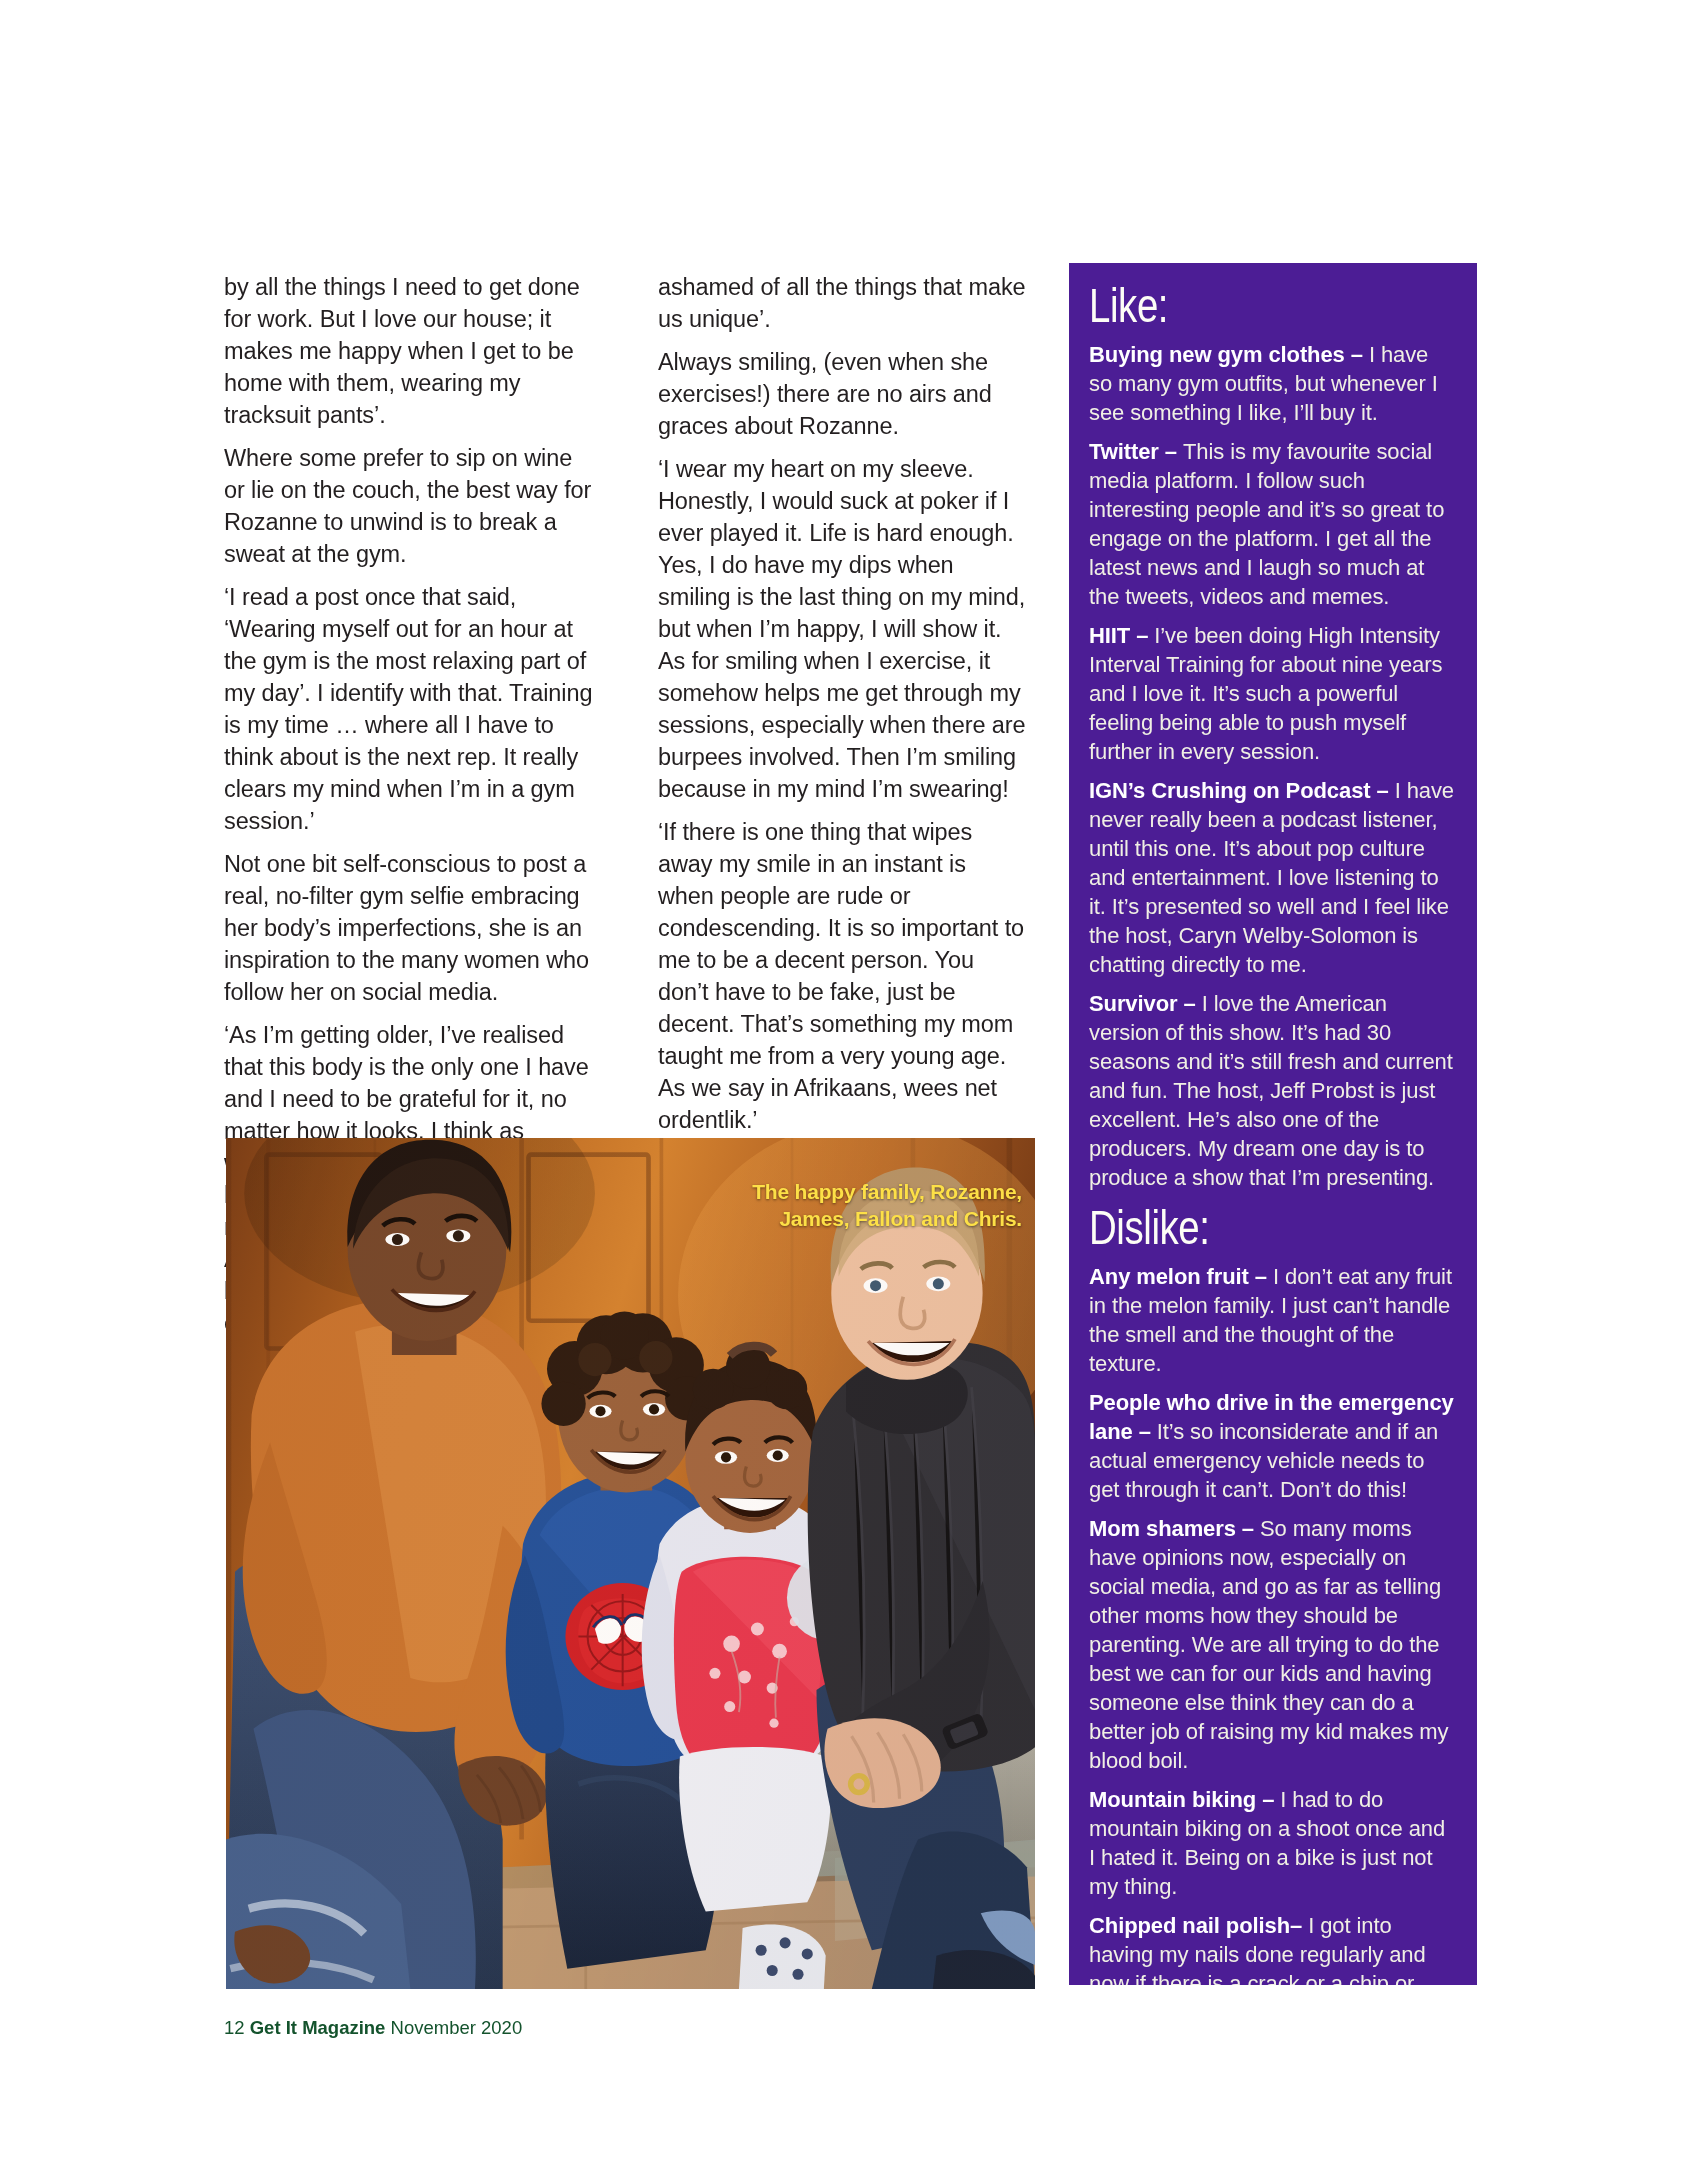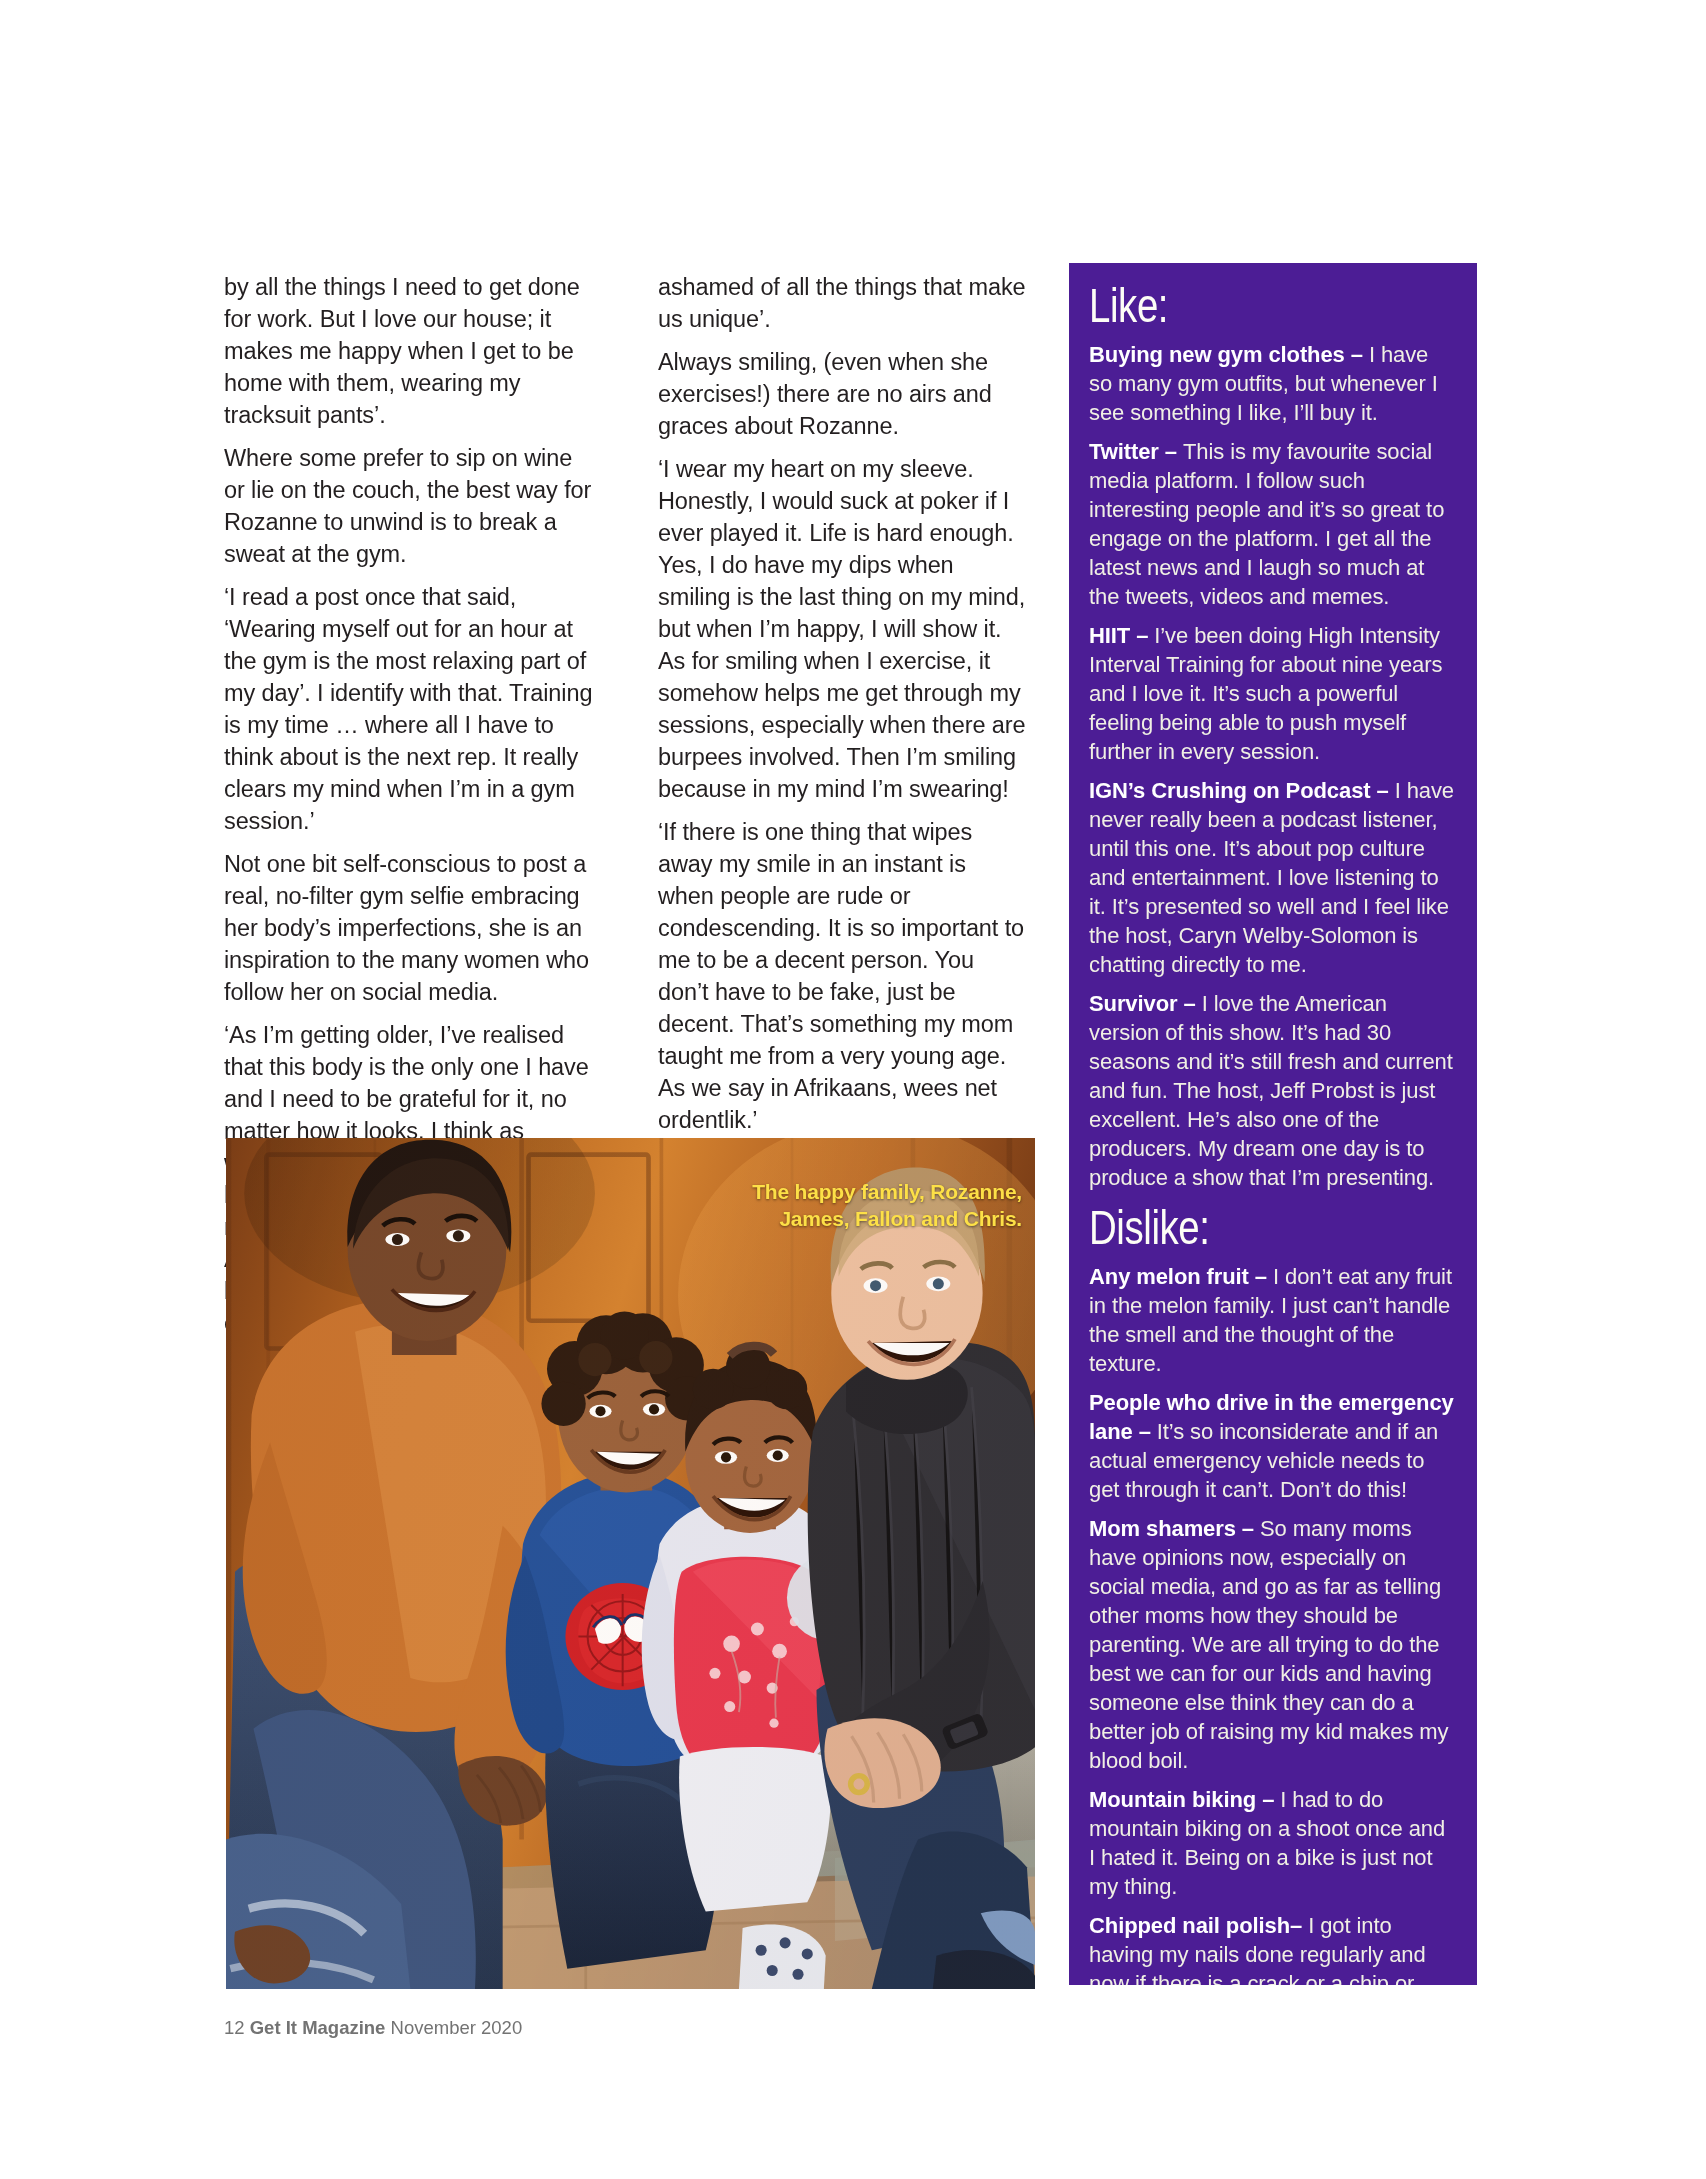--- a/index.html
+++ b/index.html
@@ -108,21 +108,21 @@
     margin-top: 33px;
   }
 
   
   .footer {
     position: absolute;
     left: 224px;
     top: 2017px;
     font-size: 18.5px;
     line-height: 22px;
-    color: #737373;
+    color: #14532d;
     white-space: nowrap;
   }
   .footer .mag { font-weight: 700; }
 </style>
 </head>
 <body>
 
 <div class="page">
 
   <div class="col col-1">

